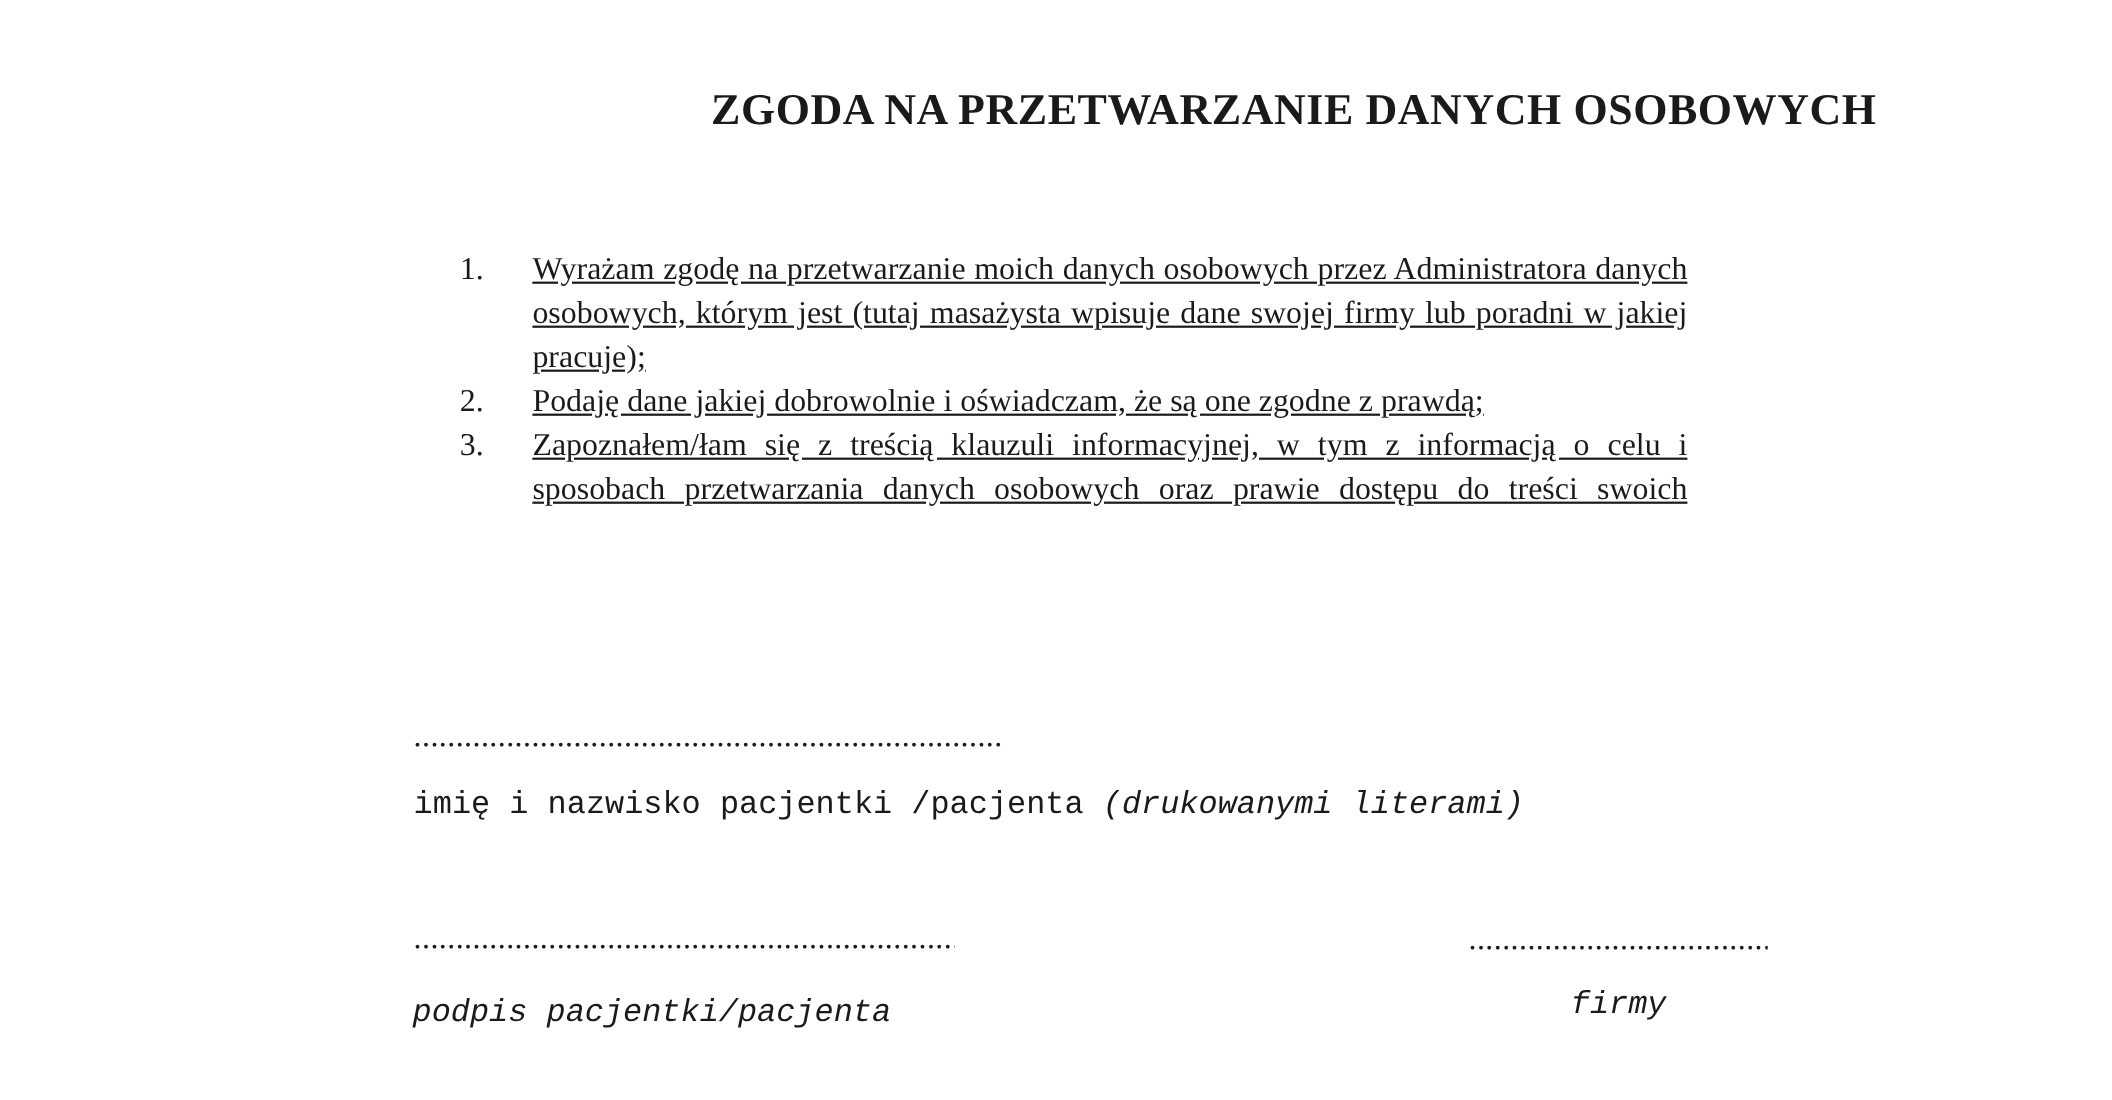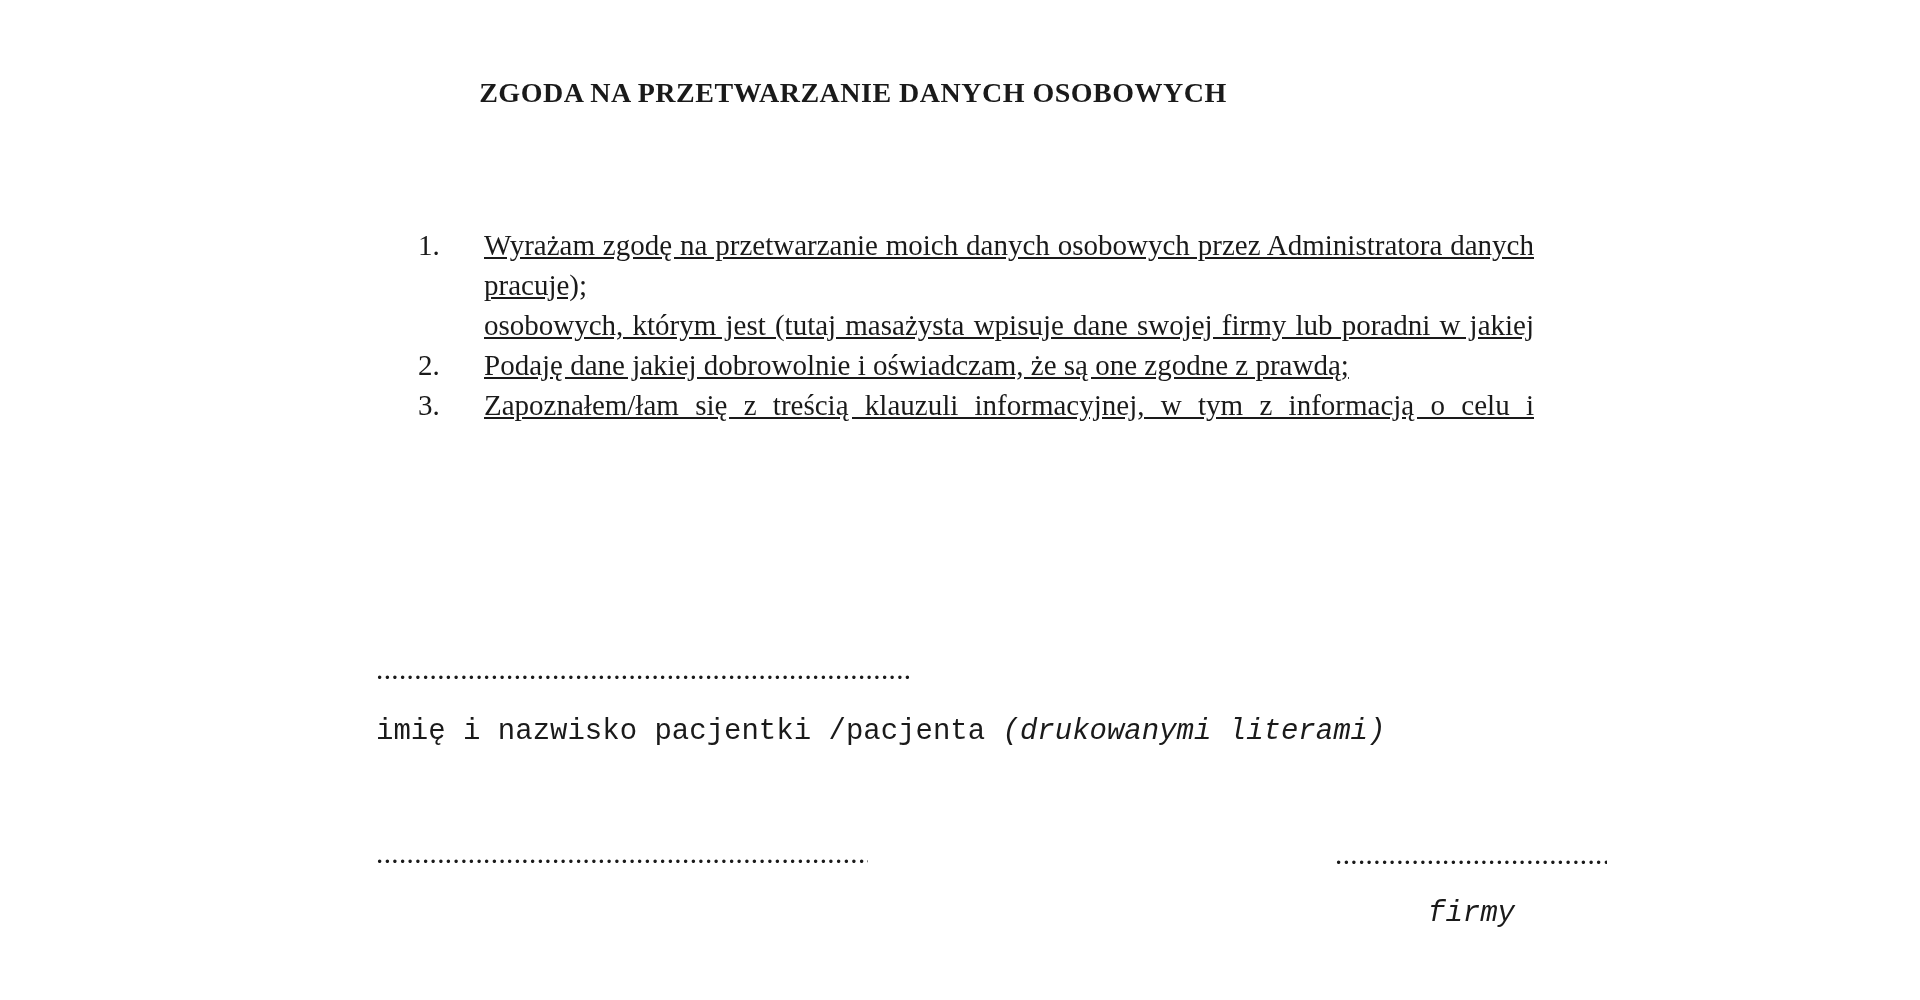--- a/index.html
+++ b/index.html
@@ -8,22 +8,22 @@
     background: #ffffff;
     font-family: "Liberation Serif", "DejaVu Serif", serif;
     color: #1a1a1a;
     overflow: hidden;
   }
   .page { position: relative; width: 1920px; height: 1000px; background: #ffffff; }
 
   .title {
     position: absolute;
     top: 78px; left: 0; width: 1706px;
-    text-align: center;
-    font-size: 28px;
+    text-align: right;
+    font-size: 40px;
     font-weight: bold;
     letter-spacing: 0.5px;
     line-height: 1.1;
   }
 
   .list {
     position: absolute;
     top: 225px; left: 418px;
     width: 1116px;
     font-size: 29px;
@@ -65,47 +65,49 @@
 <div class="page">
 
   <div class="title">ZGODA NA PRZETWARZANIE DANYCH OSOBOWYCH</div>
 
   <div class="list">
 
     <div class="item">
       <div class="num">1.</div>
       <div class="lines">
         <div class="line just">Wyrażam zgodę na przetwarzanie moich danych osobowych przez Administratora danych</div>
+        <div class="line just">osobowych, którym jest (tutaj masażysta wpisuje dane swojej firmy lub poradni w jakiej</div>
         <div class="line">pracuje);</div>
-        <div class="line just">osobowych, którym jest (tutaj masażysta wpisuje dane swojej firmy lub poradni w jakiej</div>
       </div>
     </div>
 
     <div class="item">
       <div class="num">2.</div>
       <div class="lines">
         <div class="line">Podaję dane jakiej dobrowolnie i oświadczam, że są one zgodne z prawdą;</div>
       </div>
     </div>
 
     <div class="item">
       <div class="num">3.</div>
       <div class="lines">
         <div class="line just">Zapoznałem/łam się z treścią klauzuli informacyjnej, w tym z informacją o celu i</div>
+        <div class="line just">sposobach przetwarzania danych osobowych oraz prawie dostępu do treści swoich</div>
       </div>
     </div>
 
   </div>
 
   <div class="dots dots-name">.........................................................................</div>
 
   <div class="field-label label-name">
     <span>imię i nazwisko pacjentki /pacjenta </span><span class="italic-note">(drukowanymi literami)</span>
   </div>
 
   <div class="dots dots-signature">...................................................................</div>
 
   <div class="dots dots-date">.....................................</div>
 
+  <div class="field-label label-signature">podpis pacjentki/pacjenta</div>
 
   <div class="field-label label-date">firmy</div>
 
 </div>
 
 </body></html>

